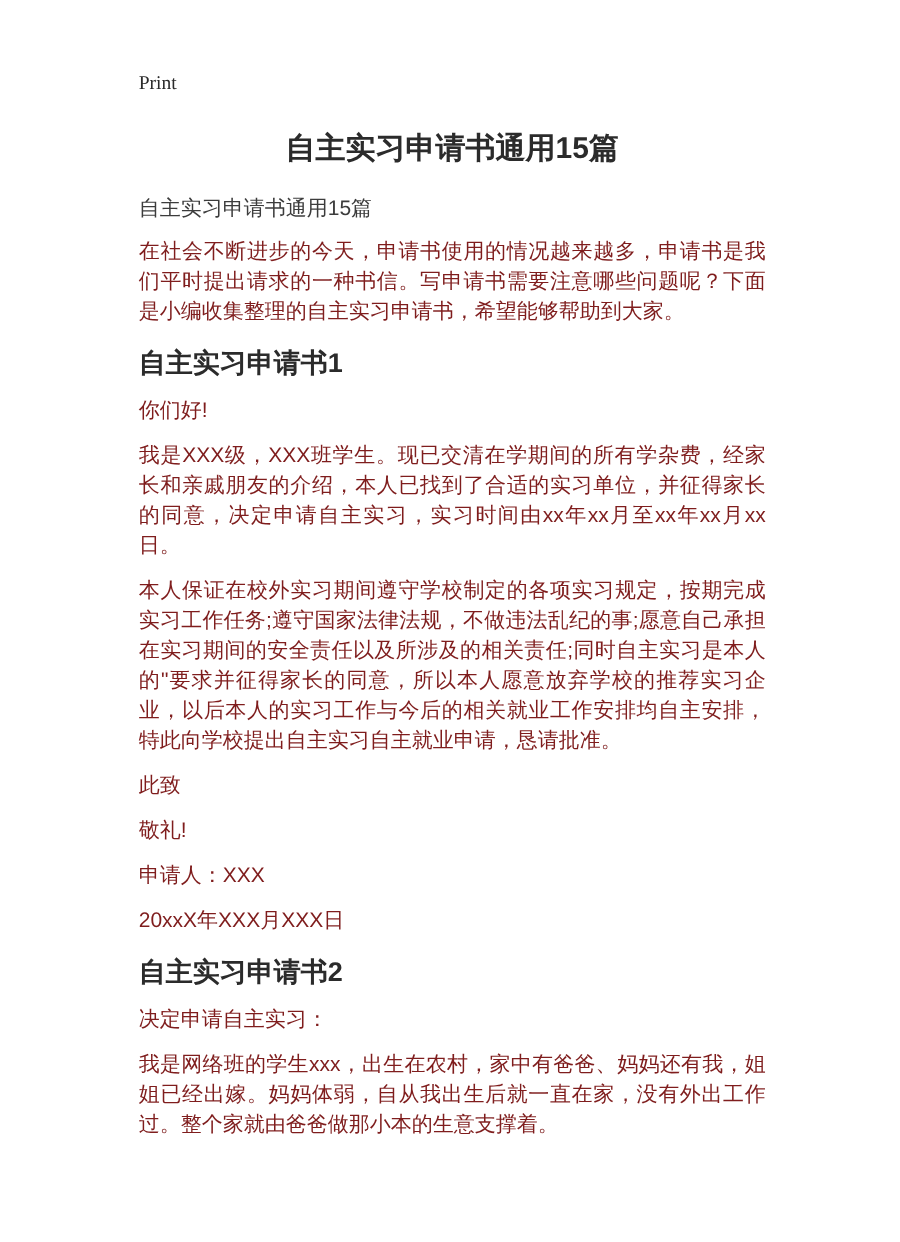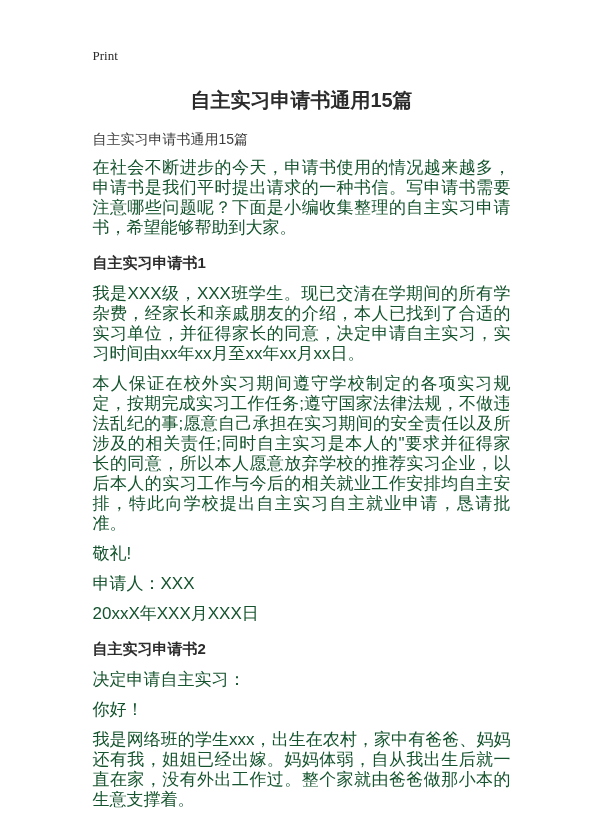--- a/index.html
+++ b/index.html
@@ -36,31 +36,31 @@
     text-align: center;
     margin: 0 0 17px 0;
   }
   .subtitle {
     font-size: 14px;
     line-height: 20px;
     margin: 0 0 9px 0;
     color: #3c3c3c;
   }
   p.para {
-    font-size: 17px;
+    font-size: 14px;
     line-height: 20px;
     margin: 0 0 10px 0;
     text-align: justify;
-    color: #14532d;
+    color: #7f1d1d;
   }
   p.short {
     text-align: left;
   }
   h2.letter-heading {
-    font-size: 15px;
+    font-size: 18px;
     line-height: 20px;
     font-weight: bold;
     color: #2b2b2b;
     margin: 15px 0 11px 0;
   }
 </style>
 </head>
 <body>
 
 <div class="page">
@@ -69,33 +69,34 @@
 
   <h1 class="doc-title">自主实习申请书通用15篇</h1>
 
   <div class="subtitle">自主实习申请书通用15篇</div>
 
   <p class="para">在社会不断进步的今天，申请书使用的情况越来越多，申请书是我们平时提出请求的一种书信。写申请书需要注意哪些问题呢？下面是小编收集整理的自主实习申请书，希望能够帮助到大家。</p>
 
   <h2 class="letter-heading">自主实习申请书1</h2>
 
 
+  <p class="para short">你们好!</p>
 
   <p class="para">我是XXX级，XXX班学生。现已交清在学期间的所有学杂费，经家长和亲戚朋友的介绍，本人已找到了合适的实习单位，并征得家长的同意，决定申请自主实习，实习时间由xx年xx月至xx年xx月xx日。</p>
 
   <p class="para">本人保证在校外实习期间遵守学校制定的各项实习规定，按期完成实习工作任务;遵守国家法律法规，不做违法乱纪的事;愿意自己承担在实习期间的安全责任以及所涉及的相关责任;同时自主实习是本人的"要求并征得家长的同意，所以本人愿意放弃学校的推荐实习企业，以后本人的实习工作与今后的相关就业工作安排均自主安排，特此向学校提出自主实习自主就业申请，恳请批准。</p>
 
+  <p class="para short">此致</p>
 
   <p class="para short">敬礼!</p>
 
   <p class="para short">申请人：XXX</p>
 
   <p class="para short">20xxX年XXX月XXX日</p>
 
   <h2 class="letter-heading">自主实习申请书2</h2>
 
   <p class="para short">决定申请自主实习：</p>
 
-  <p class="para short">你好！</p>
 
   <p class="para">我是网络班的学生xxx，出生在农村，家中有爸爸、妈妈还有我，姐姐已经出嫁。妈妈体弱，自从我出生后就一直在家，没有外出工作过。整个家就由爸爸做那小本的生意支撑着。</p>
 
 </div>
 
 </body></html>

